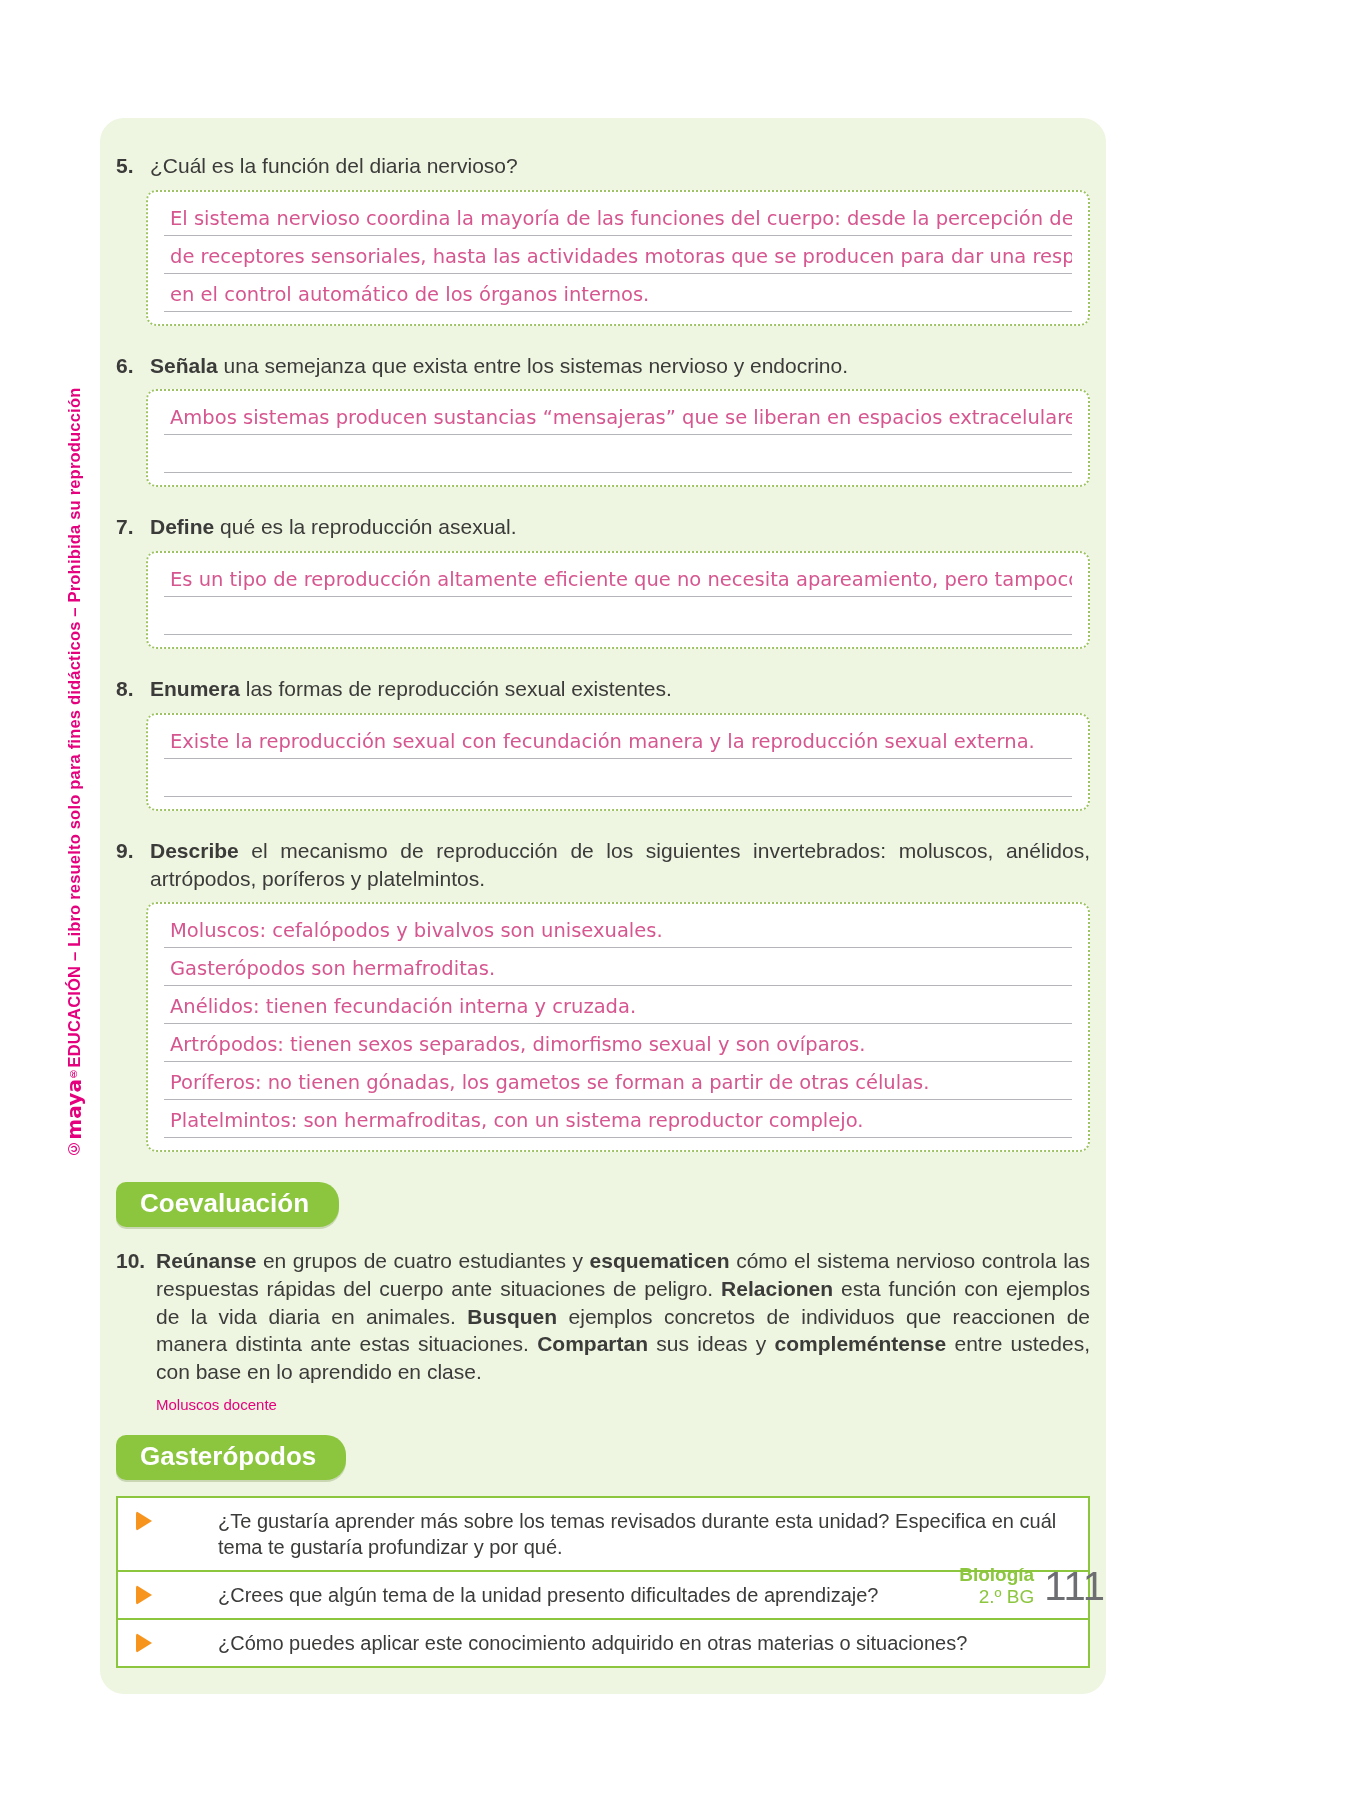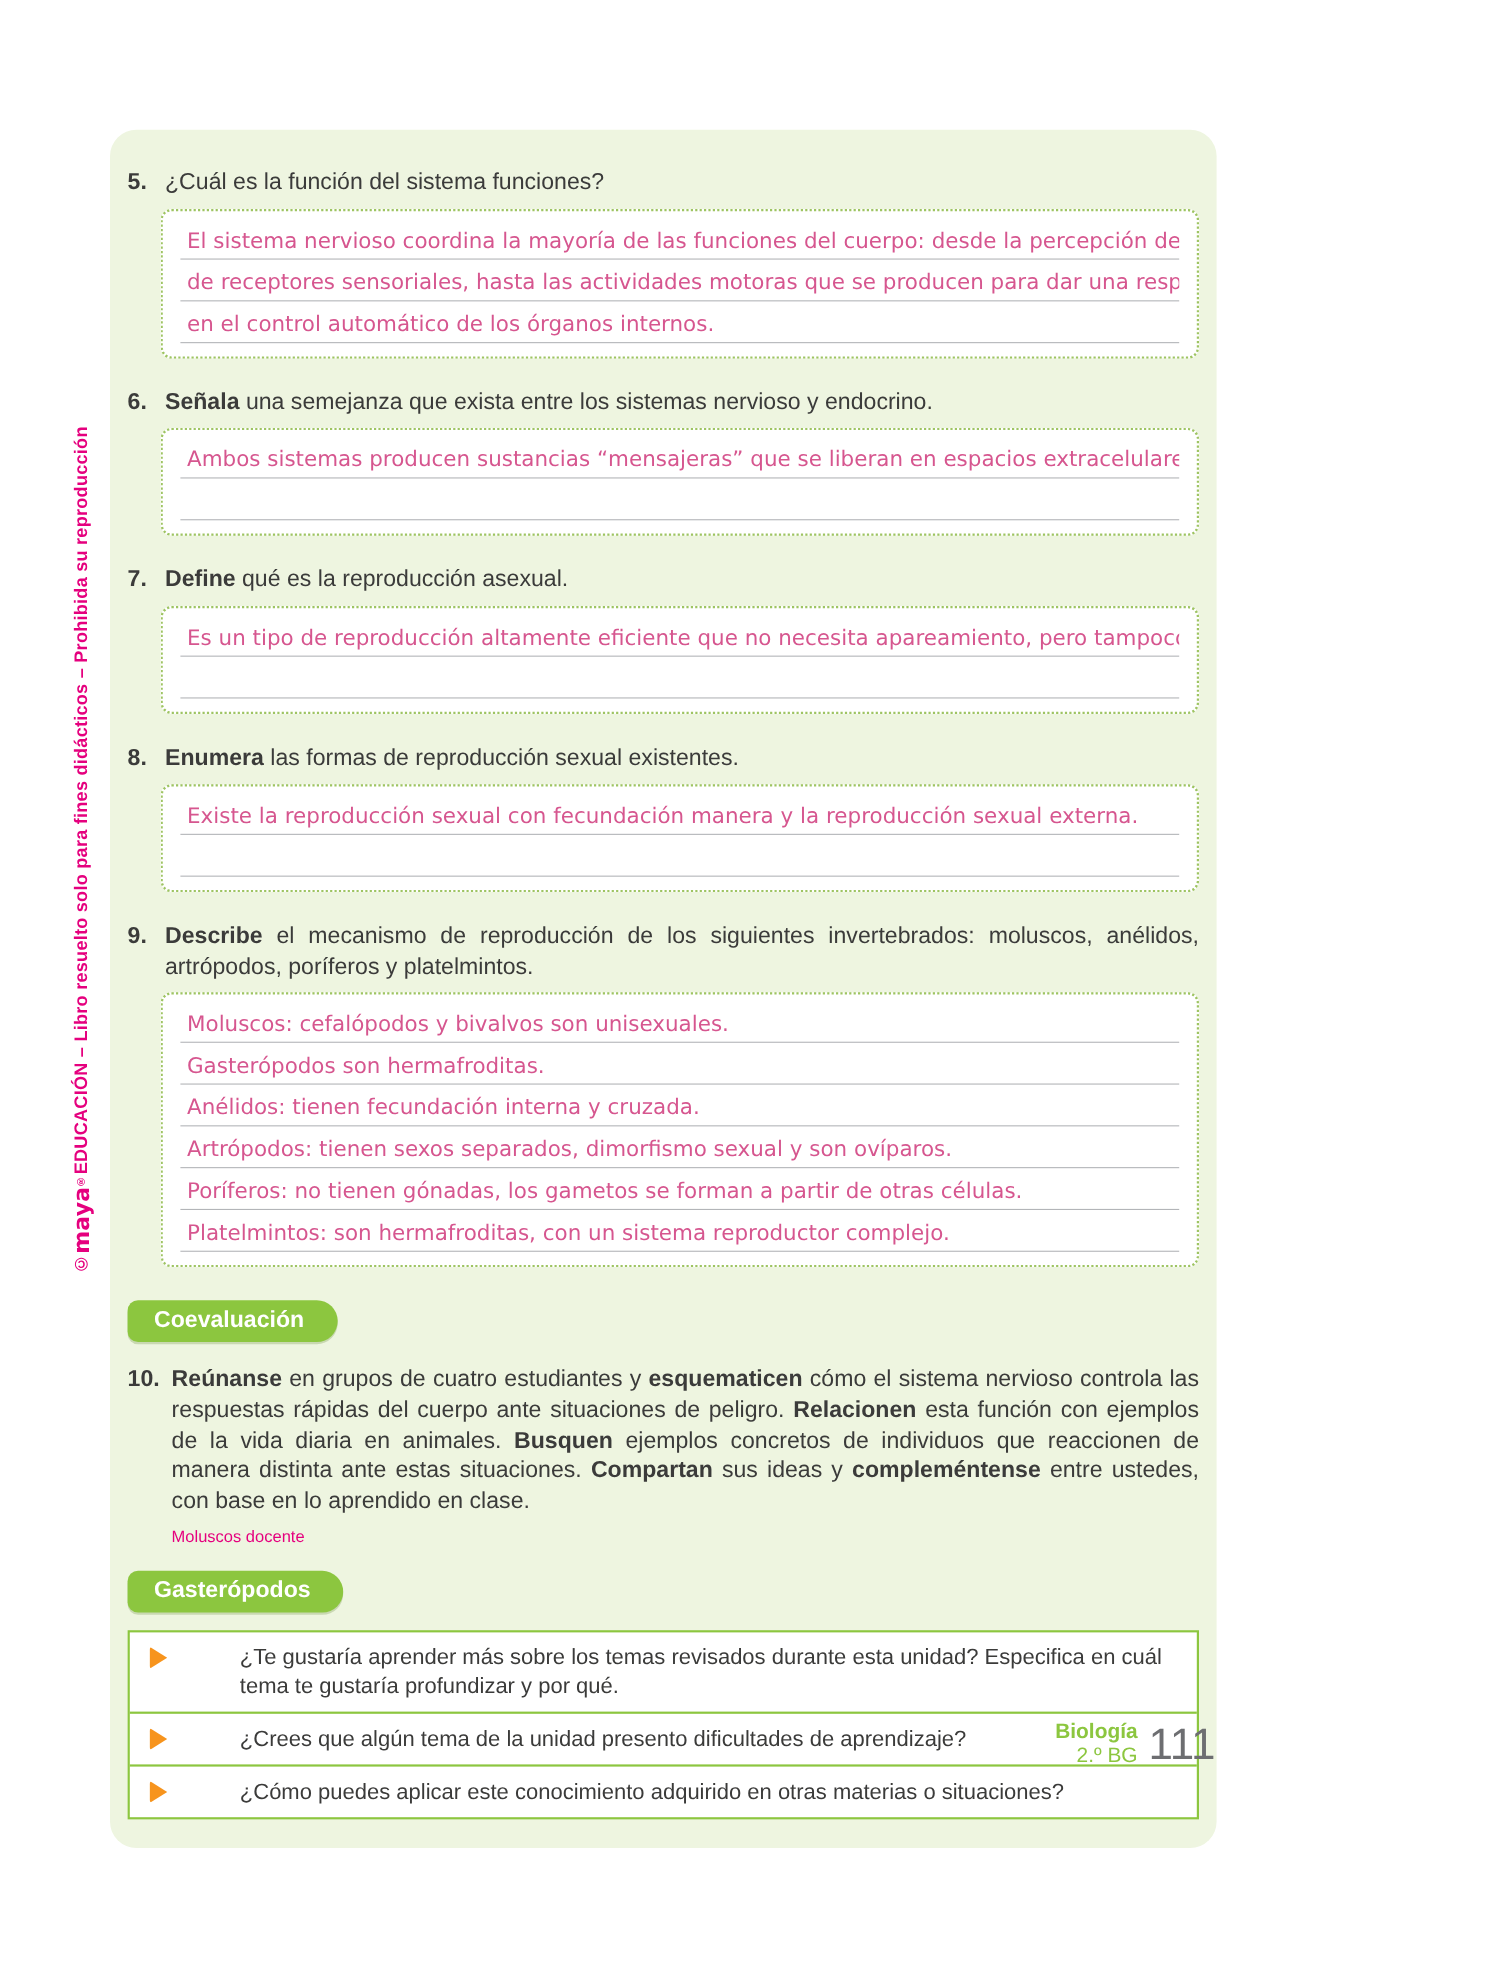--- a/index.html
+++ b/index.html
@@ -79,21 +79,21 @@
     font-family: "DejaVu Sans", sans-serif;
     white-space: nowrap;
     overflow: hidden;
   }
 
   .pill {
     display: inline-block;
     background: #8cc63f;
     color: #ffffff;
     font-weight: bold;
-    font-size: 21px;
+    font-size: 26px;
     padding: 6px 30px 8px 24px;
     border-radius: 10px 20px 20px 10px;
     box-shadow: 0 2px 0 rgba(90,130,40,0.25);
     margin: 4px 0 14px 0;
   }
 
   .q10-note {
     margin: 4px 0 18px 40px;
     color: #e5007e;
     font-size: 15px;
@@ -154,21 +154,21 @@
 
 <div class="page">
 
   <div class="sidebar"><span>©</span><span class="sb-logo">maya</span><span class="sb-sup">®</span><span>EDUCACIÓN – Libro resuelto solo para fines didácticos – Prohibida su reproducción</span></div>
 
   <div class="panel">
 
     
     <div class="question-row">
       <span class="q-num">5.</span>
-      <span class="q-text"><span>¿Cuál es la función del sistema funciones?</span></span>
+      <span class="q-text"><span>¿Cuál es la función del diaria nervioso?</span></span>
     </div>
     <div class="answer-box">
       <div class="ans-line"><span>El sistema nervioso coordina la mayoría de las funciones del cuerpo: desde la percepción de los estímulos a través</span></div>
       <div class="ans-line"><span>de receptores sensoriales, hasta las actividades motoras que se producen para dar una respuesta. Además, participa</span></div>
       <div class="ans-line"><span>en el control automático de los órganos internos.</span></div>
     </div>
 
     
     <div class="question-row">
       <span class="q-num">6.</span>

